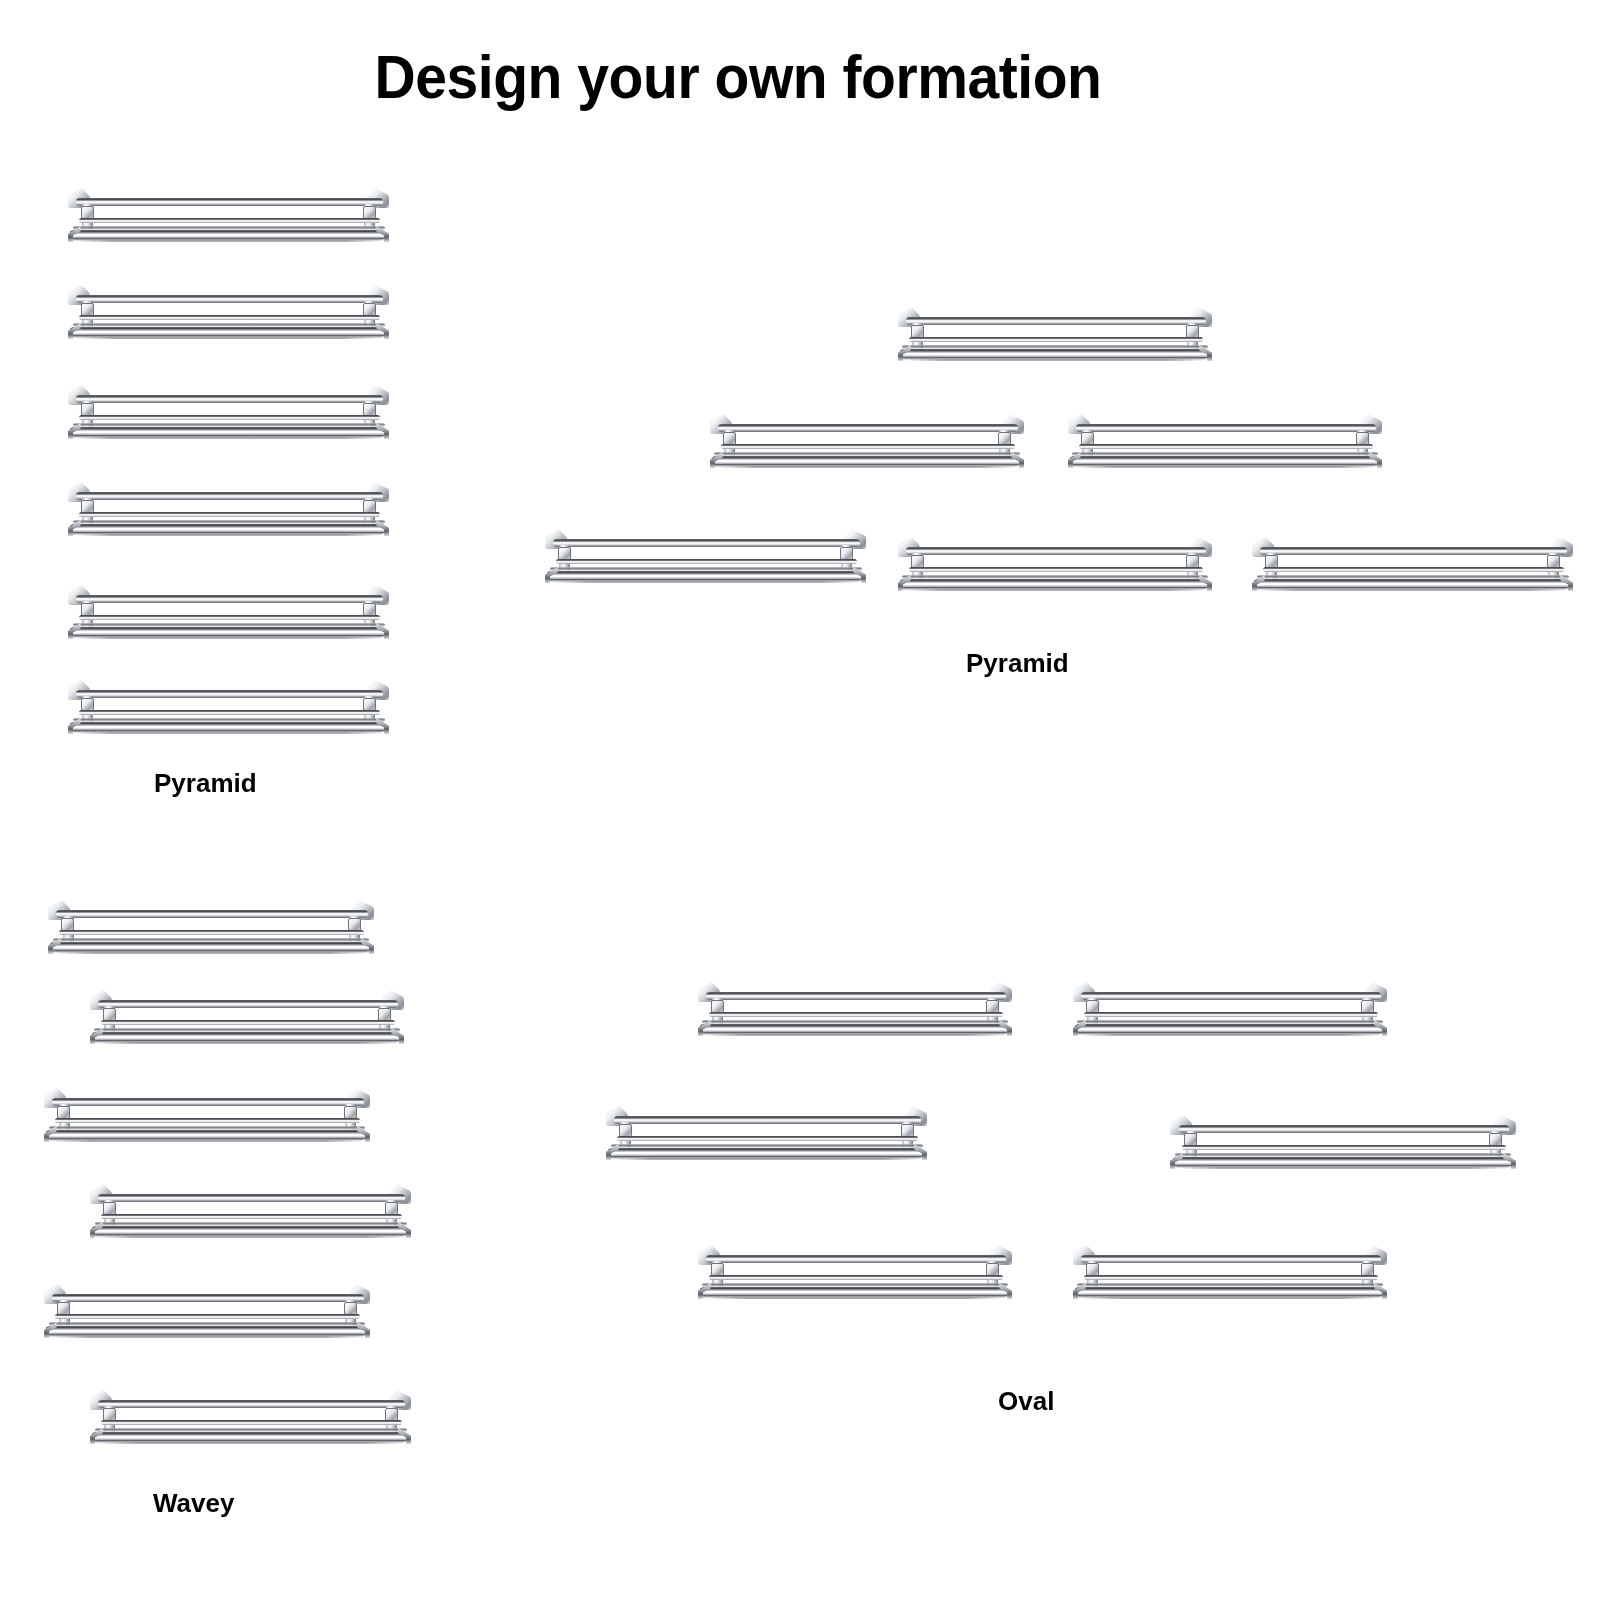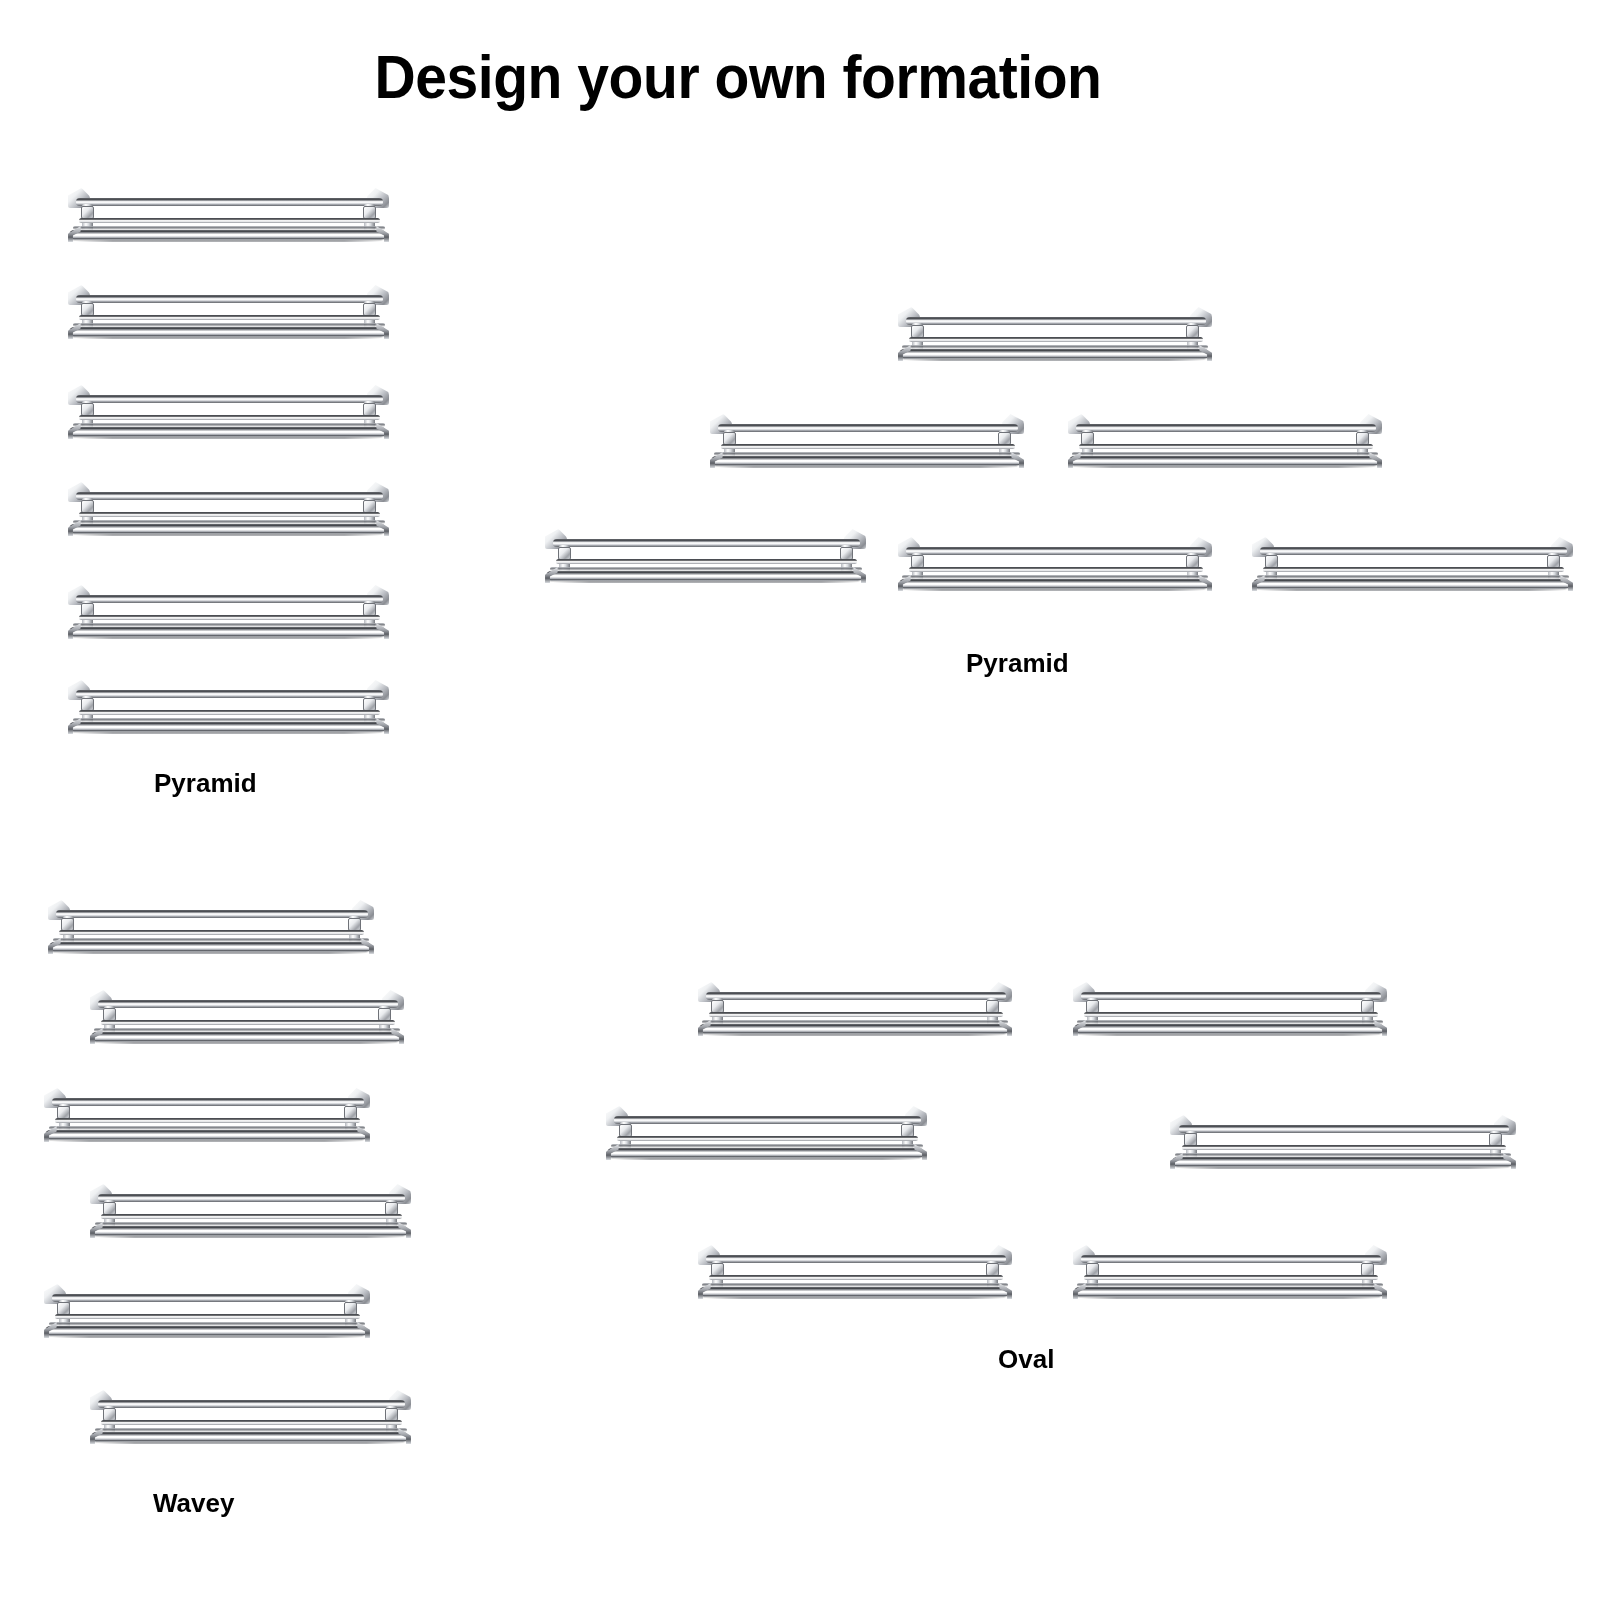--- a/index.html
+++ b/index.html
@@ -549,14 +549,14 @@
       <div class="post right"></div>
       <div class="block left"></div>
       <div class="block right"></div>
       <div class="bar-mid"></div>
       <div class="bar-bottom2"></div>
       <div class="bar-bottom"></div>
       <div class="elbow left"></div>
       <div class="elbow right"></div>
       <div class="shade"></div>
     </div>
-    <div class="group-label" style="left: 970px; top: 1344px;">Oval</div>
+    <div class="group-label" style="left: 970px; top: 1386px;">Oval</div>
   </div>
 
 </body></html>

